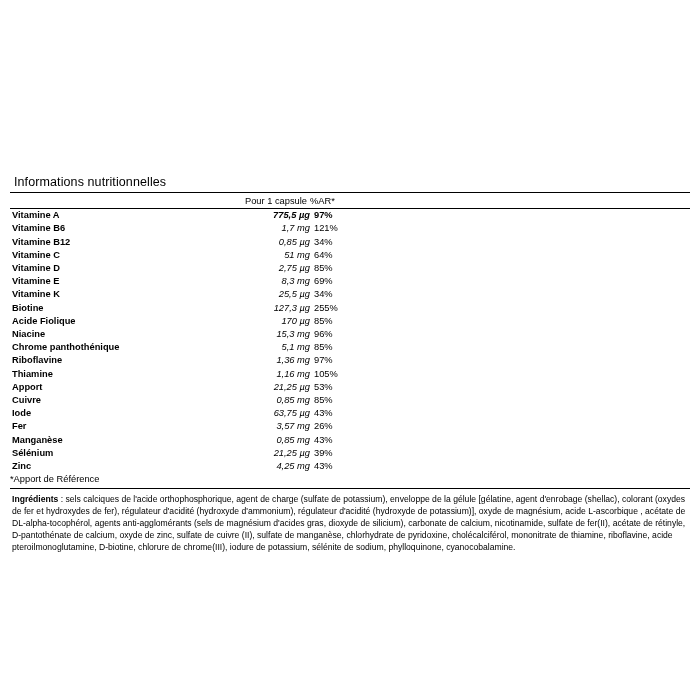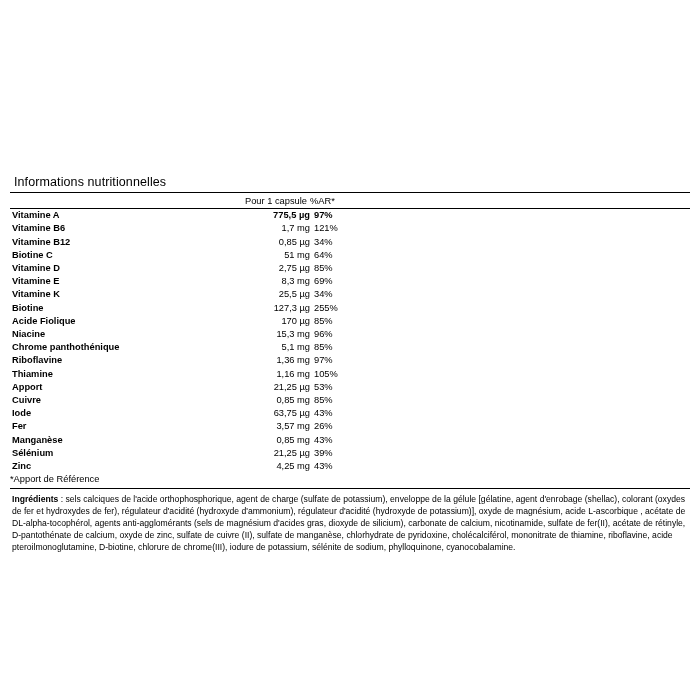--- a/index.html
+++ b/index.html
@@ -74,20 +74,21 @@
     font-weight: 700;
   }
   .nutri td.name {
     text-align: left;
     padding-left: 2px;
     font-weight: 700;
   }
   .nutri td.amount {
     text-align: right;
     white-space: nowrap;
+    font-style: italic;
   }
   .nutri td.pct {
     text-align: left;
     padding-left: 4px;
     white-space: nowrap;
   }
   .row-first td.amount, .row-first td.pct {
     font-weight: 700;
   }
   .note-row td {
@@ -150,21 +151,21 @@
             <td class="pct">121%</td>
             <td></td>
           </tr>
           <tr>
             <td class="name">Vitamine B12</td>
             <td class="amount">0,85 µg</td>
             <td class="pct">34%</td>
             <td></td>
           </tr>
           <tr>
-            <td class="name">Biotine C</td>
+            <td class="name">Vitamine C</td>
             <td class="amount">51 mg</td>
             <td class="pct">64%</td>
             <td></td>
           </tr>
           <tr>
             <td class="name">Vitamine D</td>
             <td class="amount">2,75 µg</td>
             <td class="pct">85%</td>
             <td></td>
           </tr>

